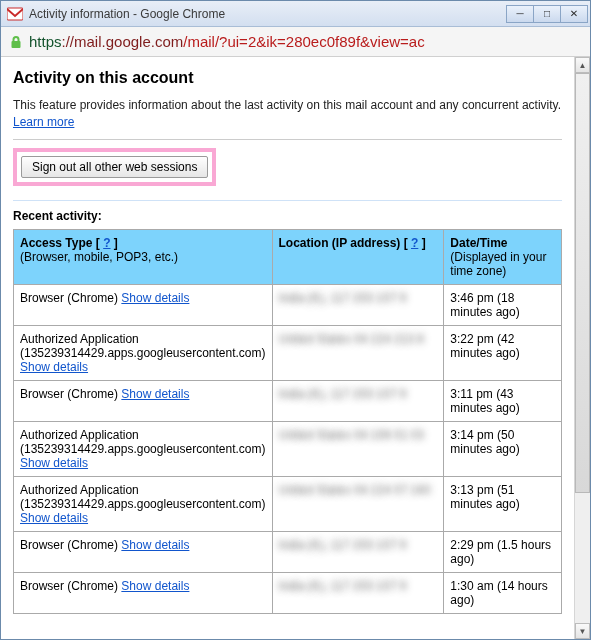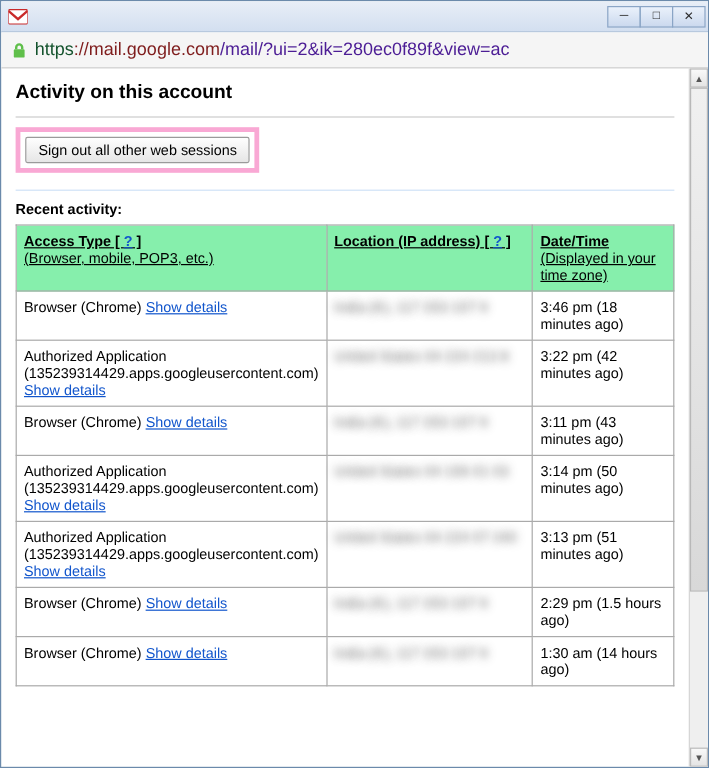--- a/index.html
+++ b/index.html
@@ -35,21 +35,21 @@
     height: 30px;
     background: #f5f5f5;
     border-bottom: 1px solid #d0d0d0;
     display: flex; align-items: center;
     padding: 0 8px;
     font-size: 15px;
     color: #3b3b3b;
   }
   .lock { width: 14px; height: 14px; margin-right: 6px; }
   .url .scheme { color: #14532d; }
-  .url .rest { color: #4c1d95; }
+  .url .rest { color: #b91c1c; }
   .url .host { color: #7f1d1d; }
   .viewport {
     display: flex;
     height: 582px;
   }
   .scroll-content {
     flex: 1;
     padding: 10px 12px 12px 12px;
     overflow: hidden;
   }
@@ -109,41 +109,41 @@
     border: 1px solid #999;
   }
   table.activity th, table.activity td {
     border: 1px solid #aaa;
     padding: 6px 6px;
     text-align: left;
     vertical-align: top;
     font-size: 12px;
   }
   table.activity th {
-    background: #86efac;
+    background: #7dd3fc;
     font-weight: bold;
-    text-decoration: underline;
   }
   .th-sub { font-weight: normal; display: block; }
   .blur {
     display: inline-block;
     color: transparent;
     text-shadow: 0 0 7px rgba(90,90,90,0.9);
     user-select: none;
     white-space: nowrap;
   }
 </style>
 </head>
 <body>
 
 <div class="titlebar">
   <svg class="favicon" viewBox="0 0 16 16">
     <rect x="0" y="2" width="16" height="12" rx="1" fill="#fff" stroke="#c92a2a"></rect>
     <polyline points="0,3 8,10 16,3" fill="none" stroke="#c92a2a" stroke-width="2"></polyline>
   </svg>
+  <span>Activity information - Google Chrome</span>
   <div class="tb-buttons">
     <div class="tb-btn">─</div>
     <div class="tb-btn">□</div>
     <div class="tb-btn">✕</div>
   </div>
 </div>
 
 <div class="addrbar">
   <svg class="lock" viewBox="0 0 14 14">
     <rect x="2.5" y="6" width="9" height="7" rx="1" fill="#5fbf4a"></rect>
@@ -151,20 +151,23 @@
   </svg>
   <span class="url">
     <span class="scheme">https</span><span class="host">://mail.google.com</span><span class="rest">/mail/?ui=2&amp;ik=280ec0f89f&amp;view=ac</span>
   </span>
 </div>
 
 <div class="viewport">
   <div class="scroll-content">
 
     <h1>Activity on this account</h1>
+    <p class="intro">
+      <span>This feature provides information about the last activity on this mail account and any concurrent activity. </span><a class="link">Learn more</a>
+    </p>
 
     <div class="panel">
 
       <div class="signout-wrap">
         <button class="signout">Sign out all other web sessions</button>
       </div>
 
       <hr class="sep">
 
       <h2>Recent activity:</h2>

